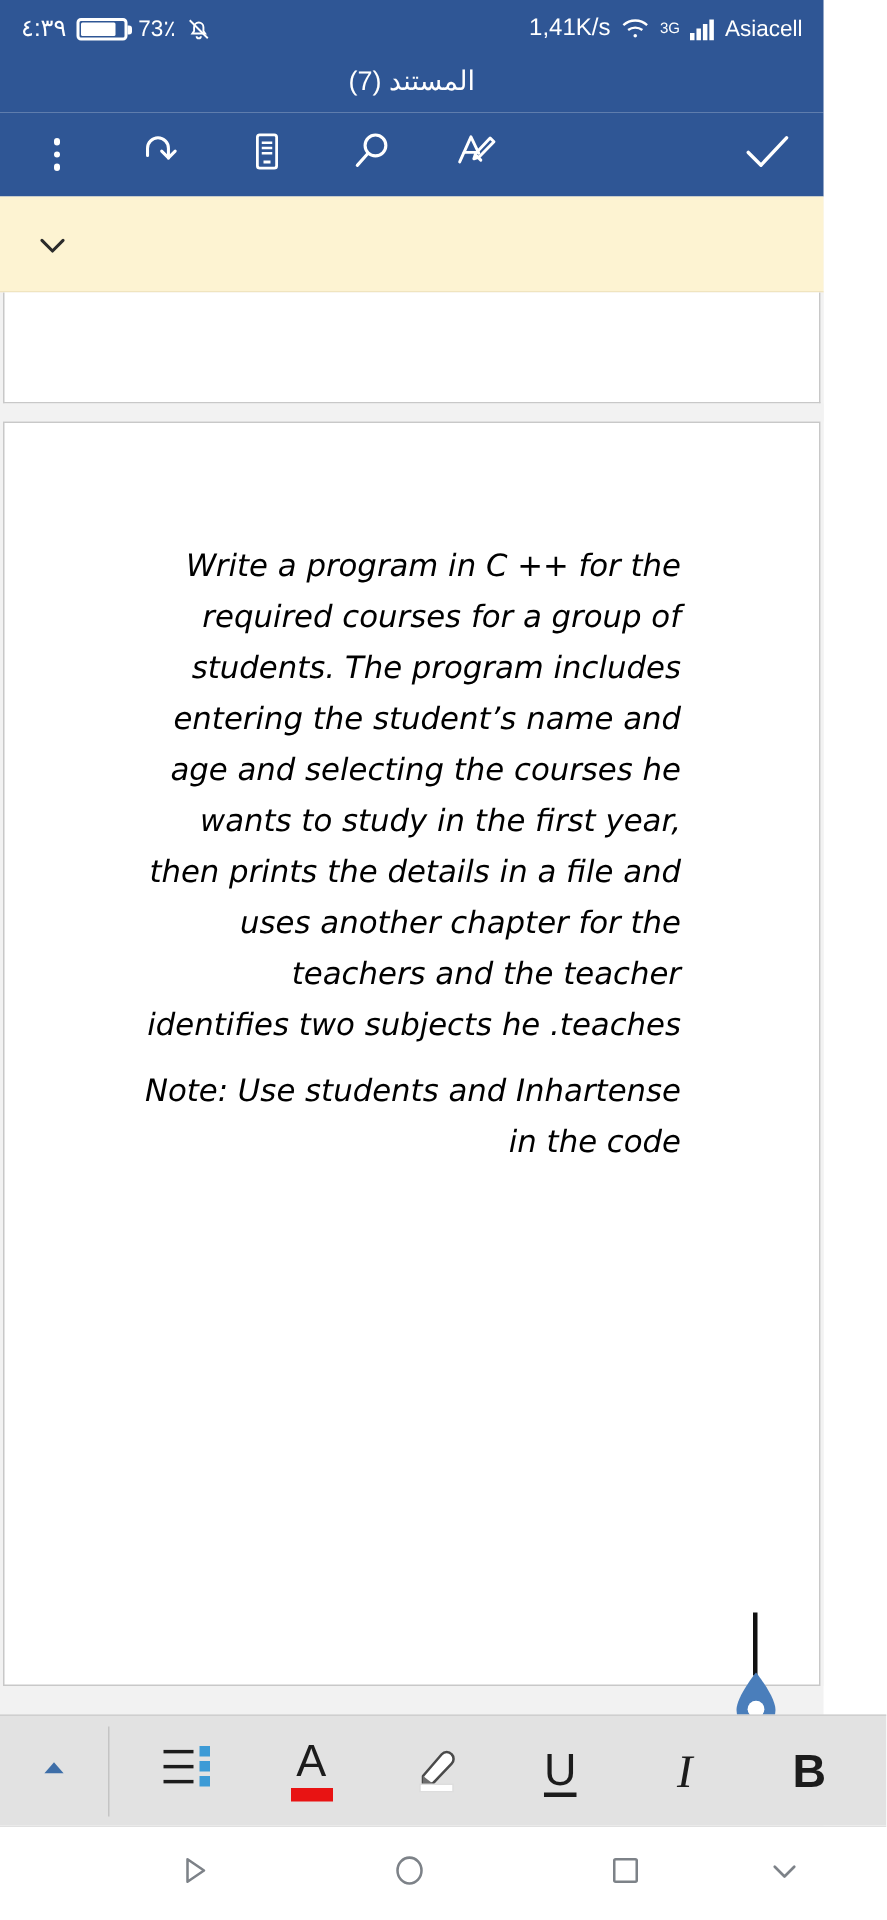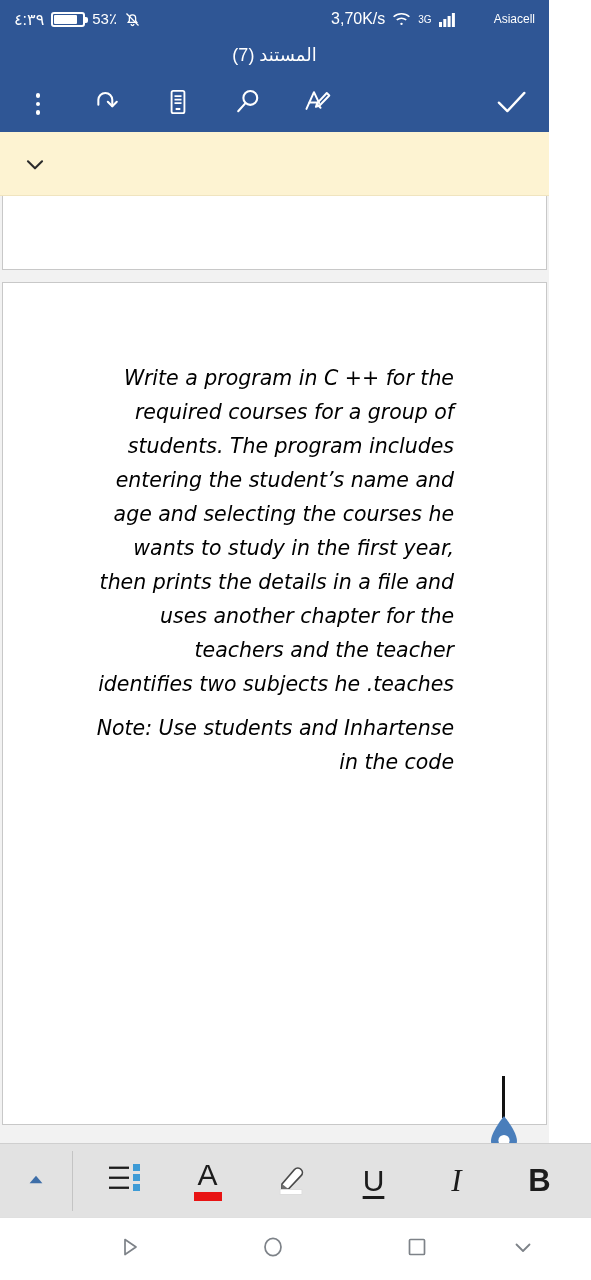--- a/index.html
+++ b/index.html
@@ -23,21 +23,21 @@
     position: relative; width: 34px; height: 15px;
     border: 2px solid #ffffff; border-radius: 3px; display: inline-block;
   }
   .battery::after {
     content: ""; position: absolute; right: -5px; top: 3.5px;
     width: 3px; height: 6px; background: #ffffff; border-radius: 0 2px 2px 0;
   }
   .battery > i { position: absolute; left: 1px; top: 1px; bottom: 1px; width: 76%; background: #fff; border-radius: 1px; display:block; }
   .sb-pct { font-size: 15px; }
   .sb-speed { font-size: 16px; }
-  .sb-carrier { font-size: 12px; margin-left: 32px; }
+  .sb-carrier { font-size: 15px; }
   .ic { display: inline-block; line-height: 0; }
 
   
   .apptitle {
     background: #2f5695; color: #ffffff; text-align: center;
     font-size: 18px; padding: 6px 0 10px 0; letter-spacing: .2px;
   }
   .toolbar {
     background: #2f5695; height: 56px;
     display: flex; align-items: center; padding: 0 18px;
@@ -120,31 +120,31 @@
 <body>
 
 <div id="app">
 
   <div class="statusbar">
     <div class="sb-left">
       <span class="sb-time">٤:٣٩</span>
       <span class="battery">
           <i></i>
         </span>
-      <span class="sb-pct">53٪</span>
+      <span class="sb-pct">73٪</span>
       <span class="ic">
         <svg width="17" height="17" viewBox="0 0 24 24" fill="none" stroke="#ffffff" stroke-width="1.8">
           <path d="M6 16h12l-1.6-2.3V10a4.4 4.4 0 0 0-8.8 0v3.7L6 16z"></path>
           <path d="M10 18.5a2 2 0 0 0 4 0"></path>
           <path d="M3.5 3.5l17 17"></path>
         </svg>
       </span>
     </div>
     <div class="sb-right">
-      <span class="sb-speed">3,70K/s</span>
+      <span class="sb-speed">1,41K/s</span>
       <span class="ic">
         <svg width="19" height="15" viewBox="0 0 24 18" fill="none" stroke="#ffffff" stroke-width="2">
           <path d="M2 5.5A15 15 0 0 1 22 5.5"></path>
           <path d="M6 9.6a10 10 0 0 1 12 0"></path>
           <circle cx="12" cy="14.5" r="1.5" fill="#ffffff" stroke="none"></circle>
         </svg>
       </span>
       <span style="font-size:10px;">3G</span>
       <span class="ic">
         <svg width="16" height="15" viewBox="0 0 16 15">

